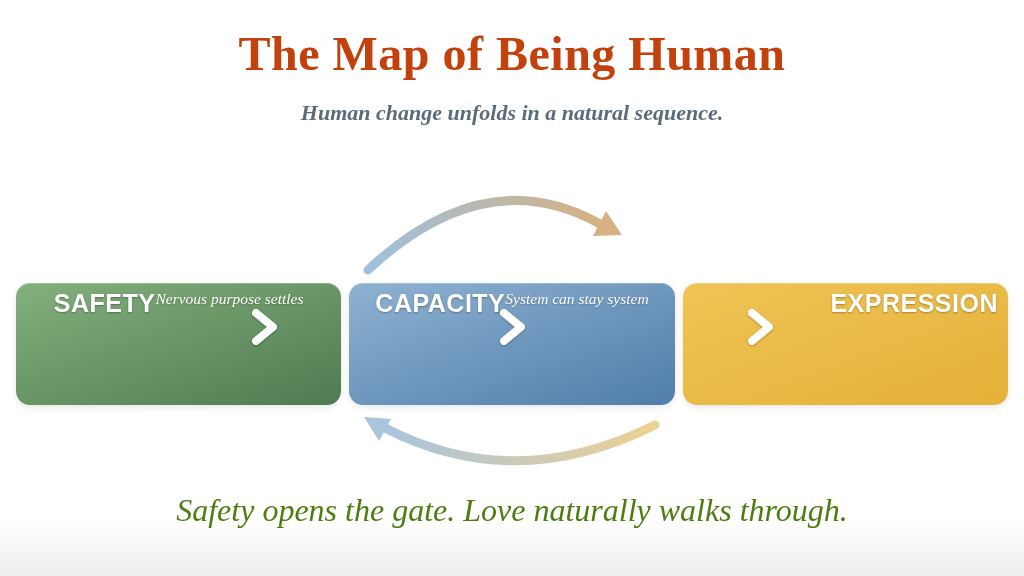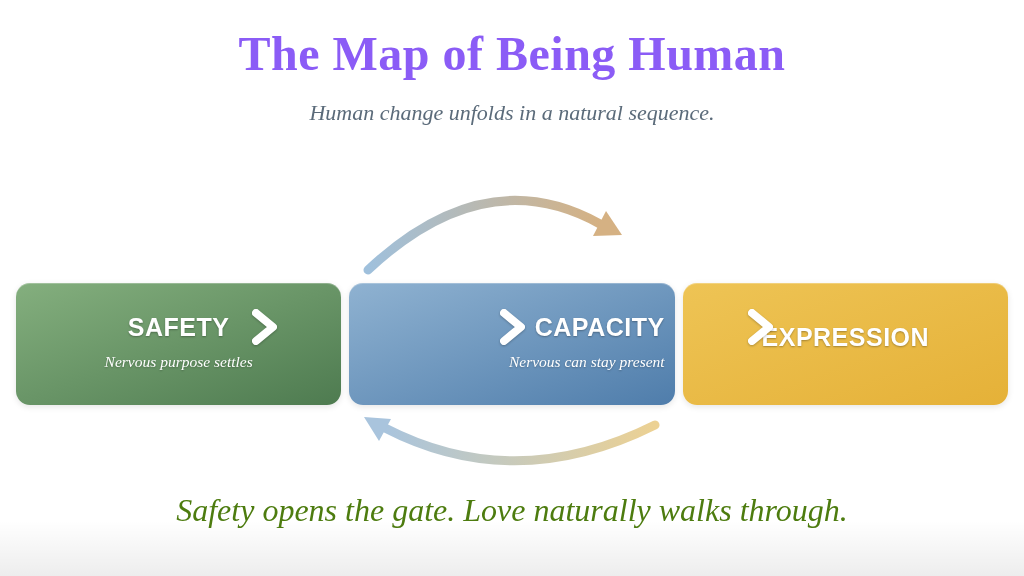--- a/index.html
+++ b/index.html
@@ -24,33 +24,34 @@
 
   .title {
     position: absolute;
     top: 26px;
     left: 0;
     width: 100%;
     text-align: center;
     font-size: 48px;
     font-weight: 600;
     letter-spacing: 0.5px;
-    color: #8b5cf6;
+    color: #c2410c;
     margin: 0;
   }
   .subtitle {
     position: absolute;
     top: 100px;
     left: 0;
     width: 100%;
     text-align: center;
     font-style: italic;
     font-size: 22px;
     color: #5b6b7a;
     margin: 0;
+    font-weight: bold;
   }
 
   .arcs {
     position: absolute;
     top: 0; left: 0;
     width: 1024px; height: 576px;
     pointer-events: none;
   }
 
   .stage-row {
@@ -62,21 +63,21 @@
     display: flex;
     gap: 8px;
   }
   .stage {
     flex: 1 1 0;
     border-radius: 14px;
     color: #ffffff;
     text-align: center;
     box-shadow: inset 0 1px 0 rgba(255,255,255,0.25), 0 2px 6px rgba(0,0,0,0.10);
     display: flex;
-    flex-direction: column;
+    flex-direction: row;
     justify-content: center;
     padding: 6px 10px 10px 10px;
     box-sizing: border-box;
   }
   .stage-label {
     font-family: "Liberation Sans", sans-serif;
     font-weight: bold;
     font-size: 25px;
     letter-spacing: 0.5px;
     text-shadow: 0 1px 2px rgba(0,0,0,0.30);
@@ -143,25 +144,25 @@
 
   <div class="stage-row">
 
     <div class="stage" style="background: linear-gradient(160deg, rgb(132, 175, 126) 0%, rgb(78, 123, 80) 100%);">
       <div class="stage-label">SAFETY</div>
       <div class="stage-desc">Nervous purpose settles</div>
     </div>
 
     <div class="stage" style="background: linear-gradient(160deg, rgb(143, 178, 209) 0%, rgb(79, 125, 171) 100%); text-align: right;">
       <div class="stage-label">CAPACITY</div>
-      <div class="stage-desc">Nervous can stay present</div>
+      <div class="stage-desc">System can stay system</div>
     </div>
 
 
-    <div class="stage" style="background: linear-gradient(160deg, rgb(238, 196, 85) 0%, rgb(229, 177, 56) 100%);">
+    <div class="stage" style="background: linear-gradient(160deg, rgb(238, 196, 85) 0%, rgb(229, 177, 56) 100%); justify-content: flex-end;">
       <div class="stage-label">EXPRESSION</div>
     </div>
 
     <span class="chev chev-1">
       <svg viewBox="0 0 30 36">
           <path d="M7 4 L24 18 L7 32" fill="none" stroke-width="8" stroke-linecap="round" stroke-linejoin="round" stroke="#ffffff"></path>
         </svg>
     </span>
     <span class="chev chev-2">
       <svg viewBox="0 0 30 36">

